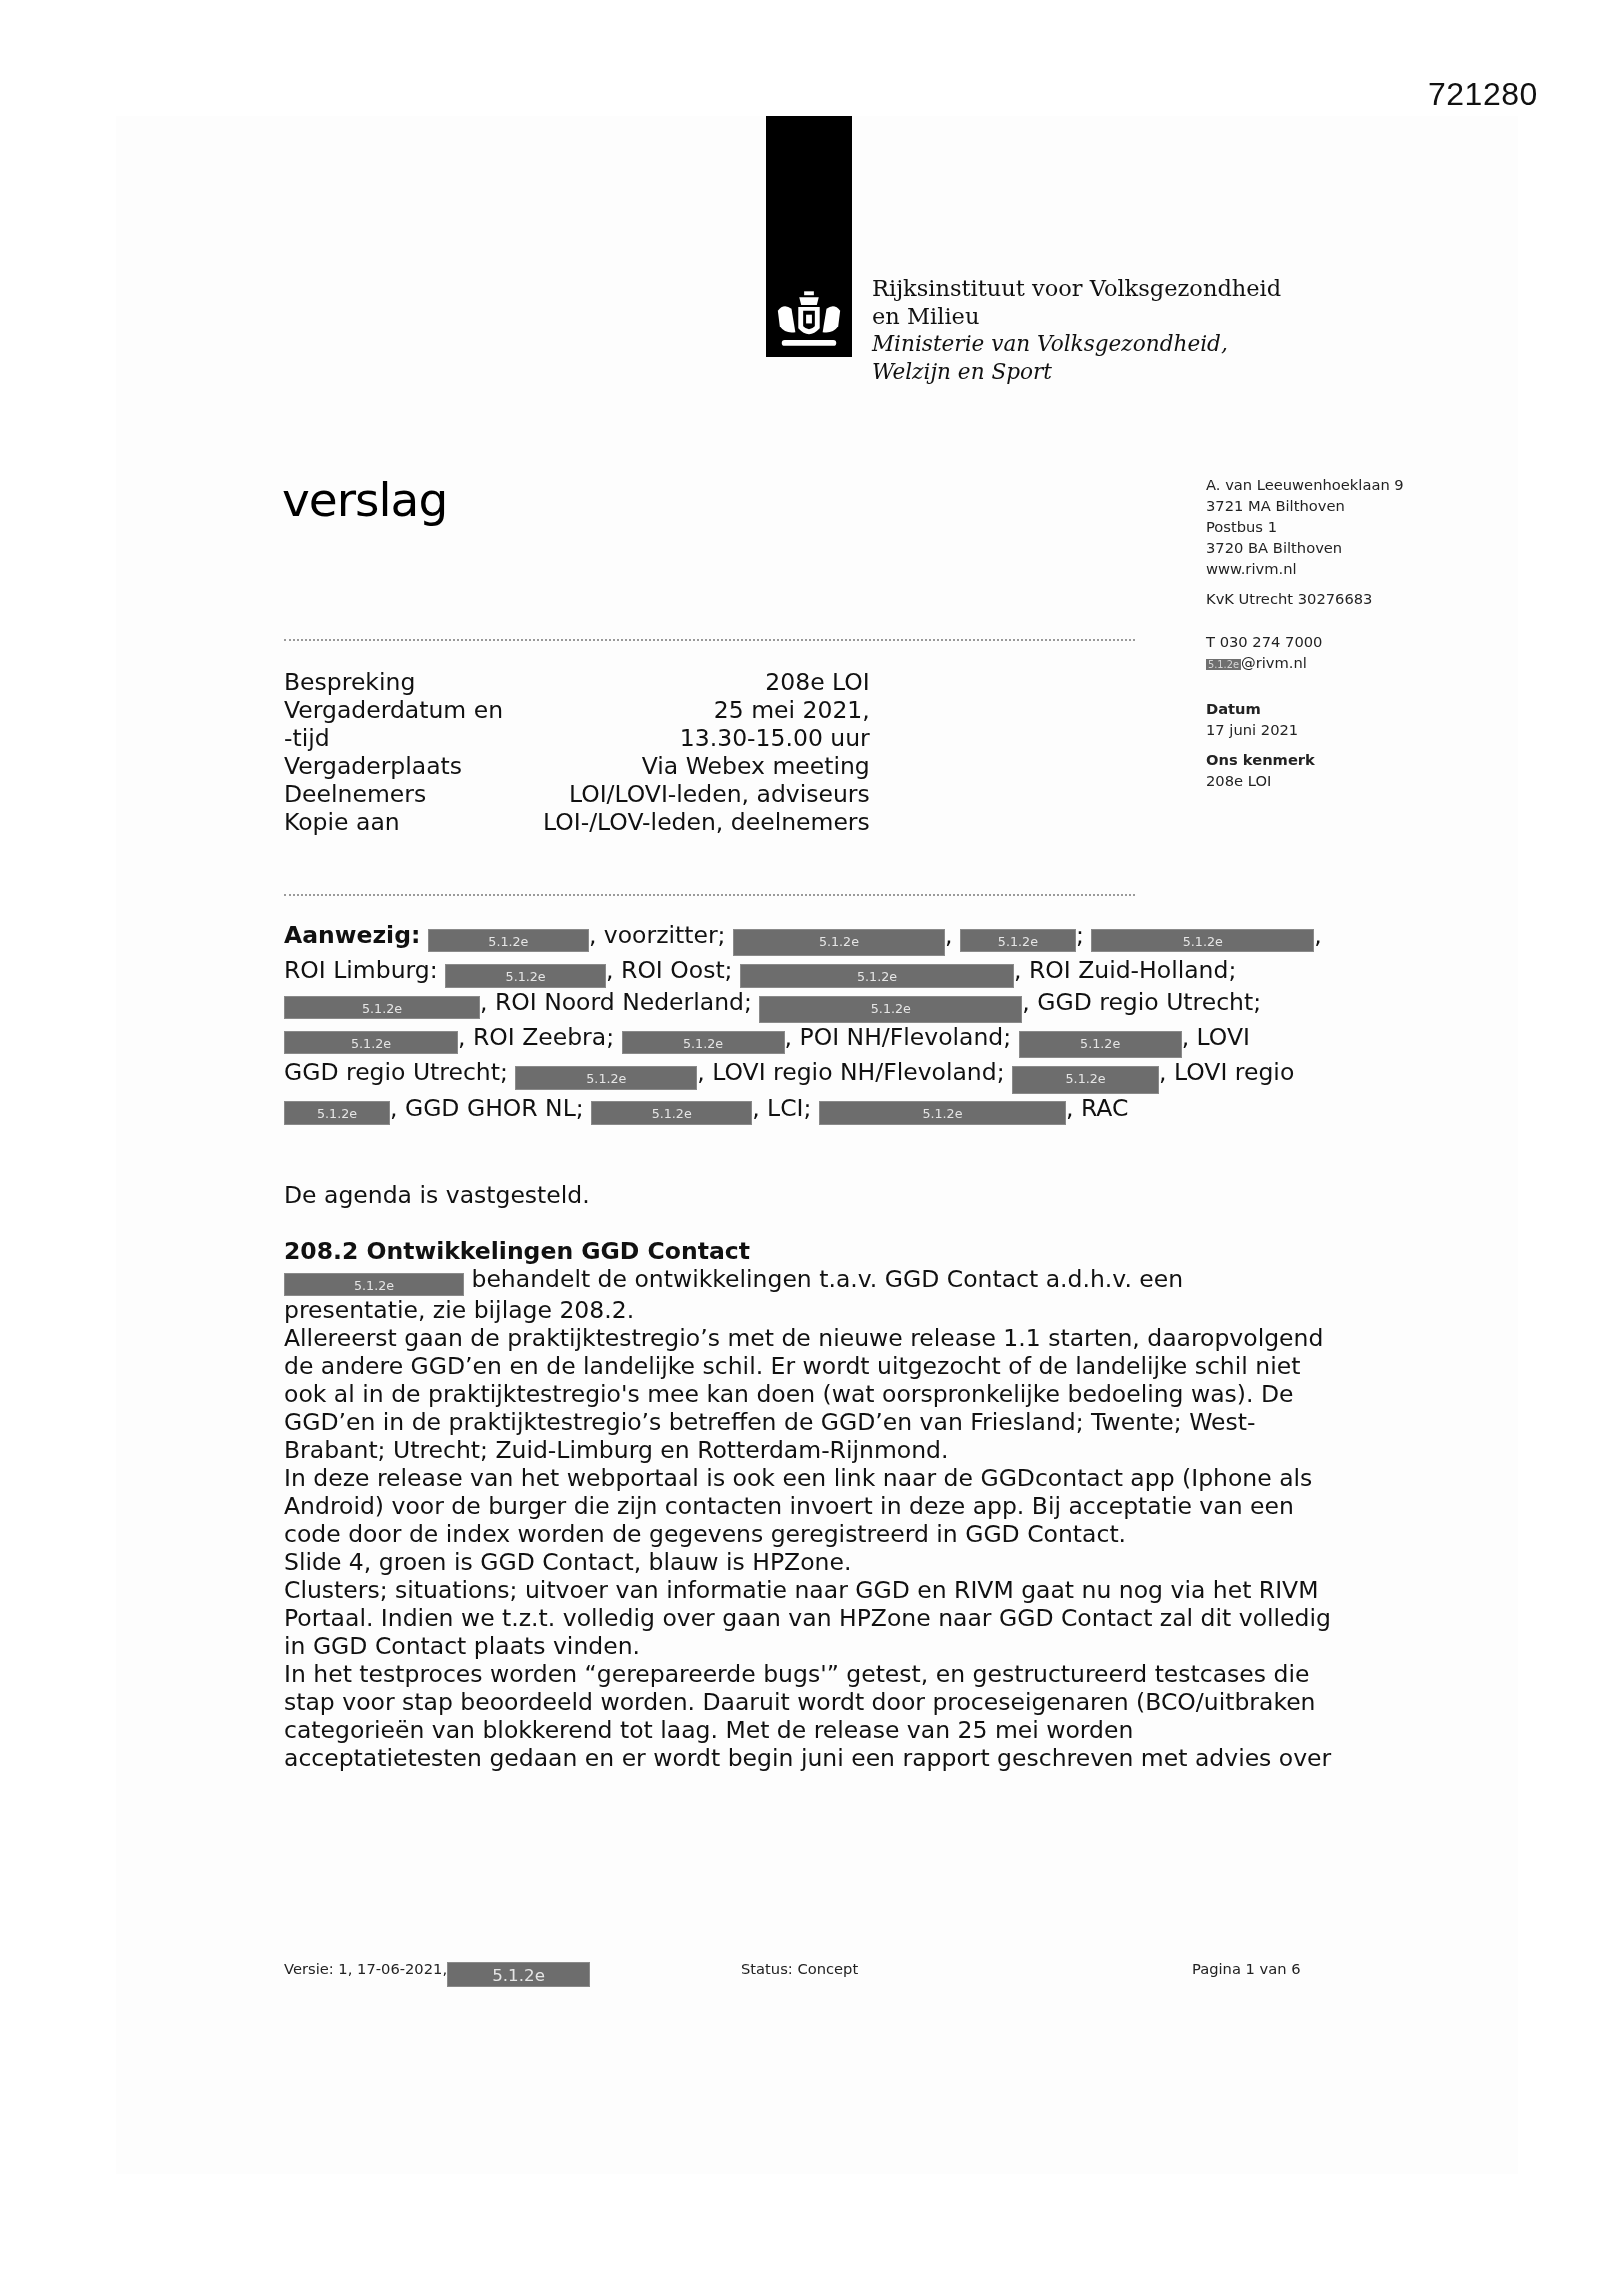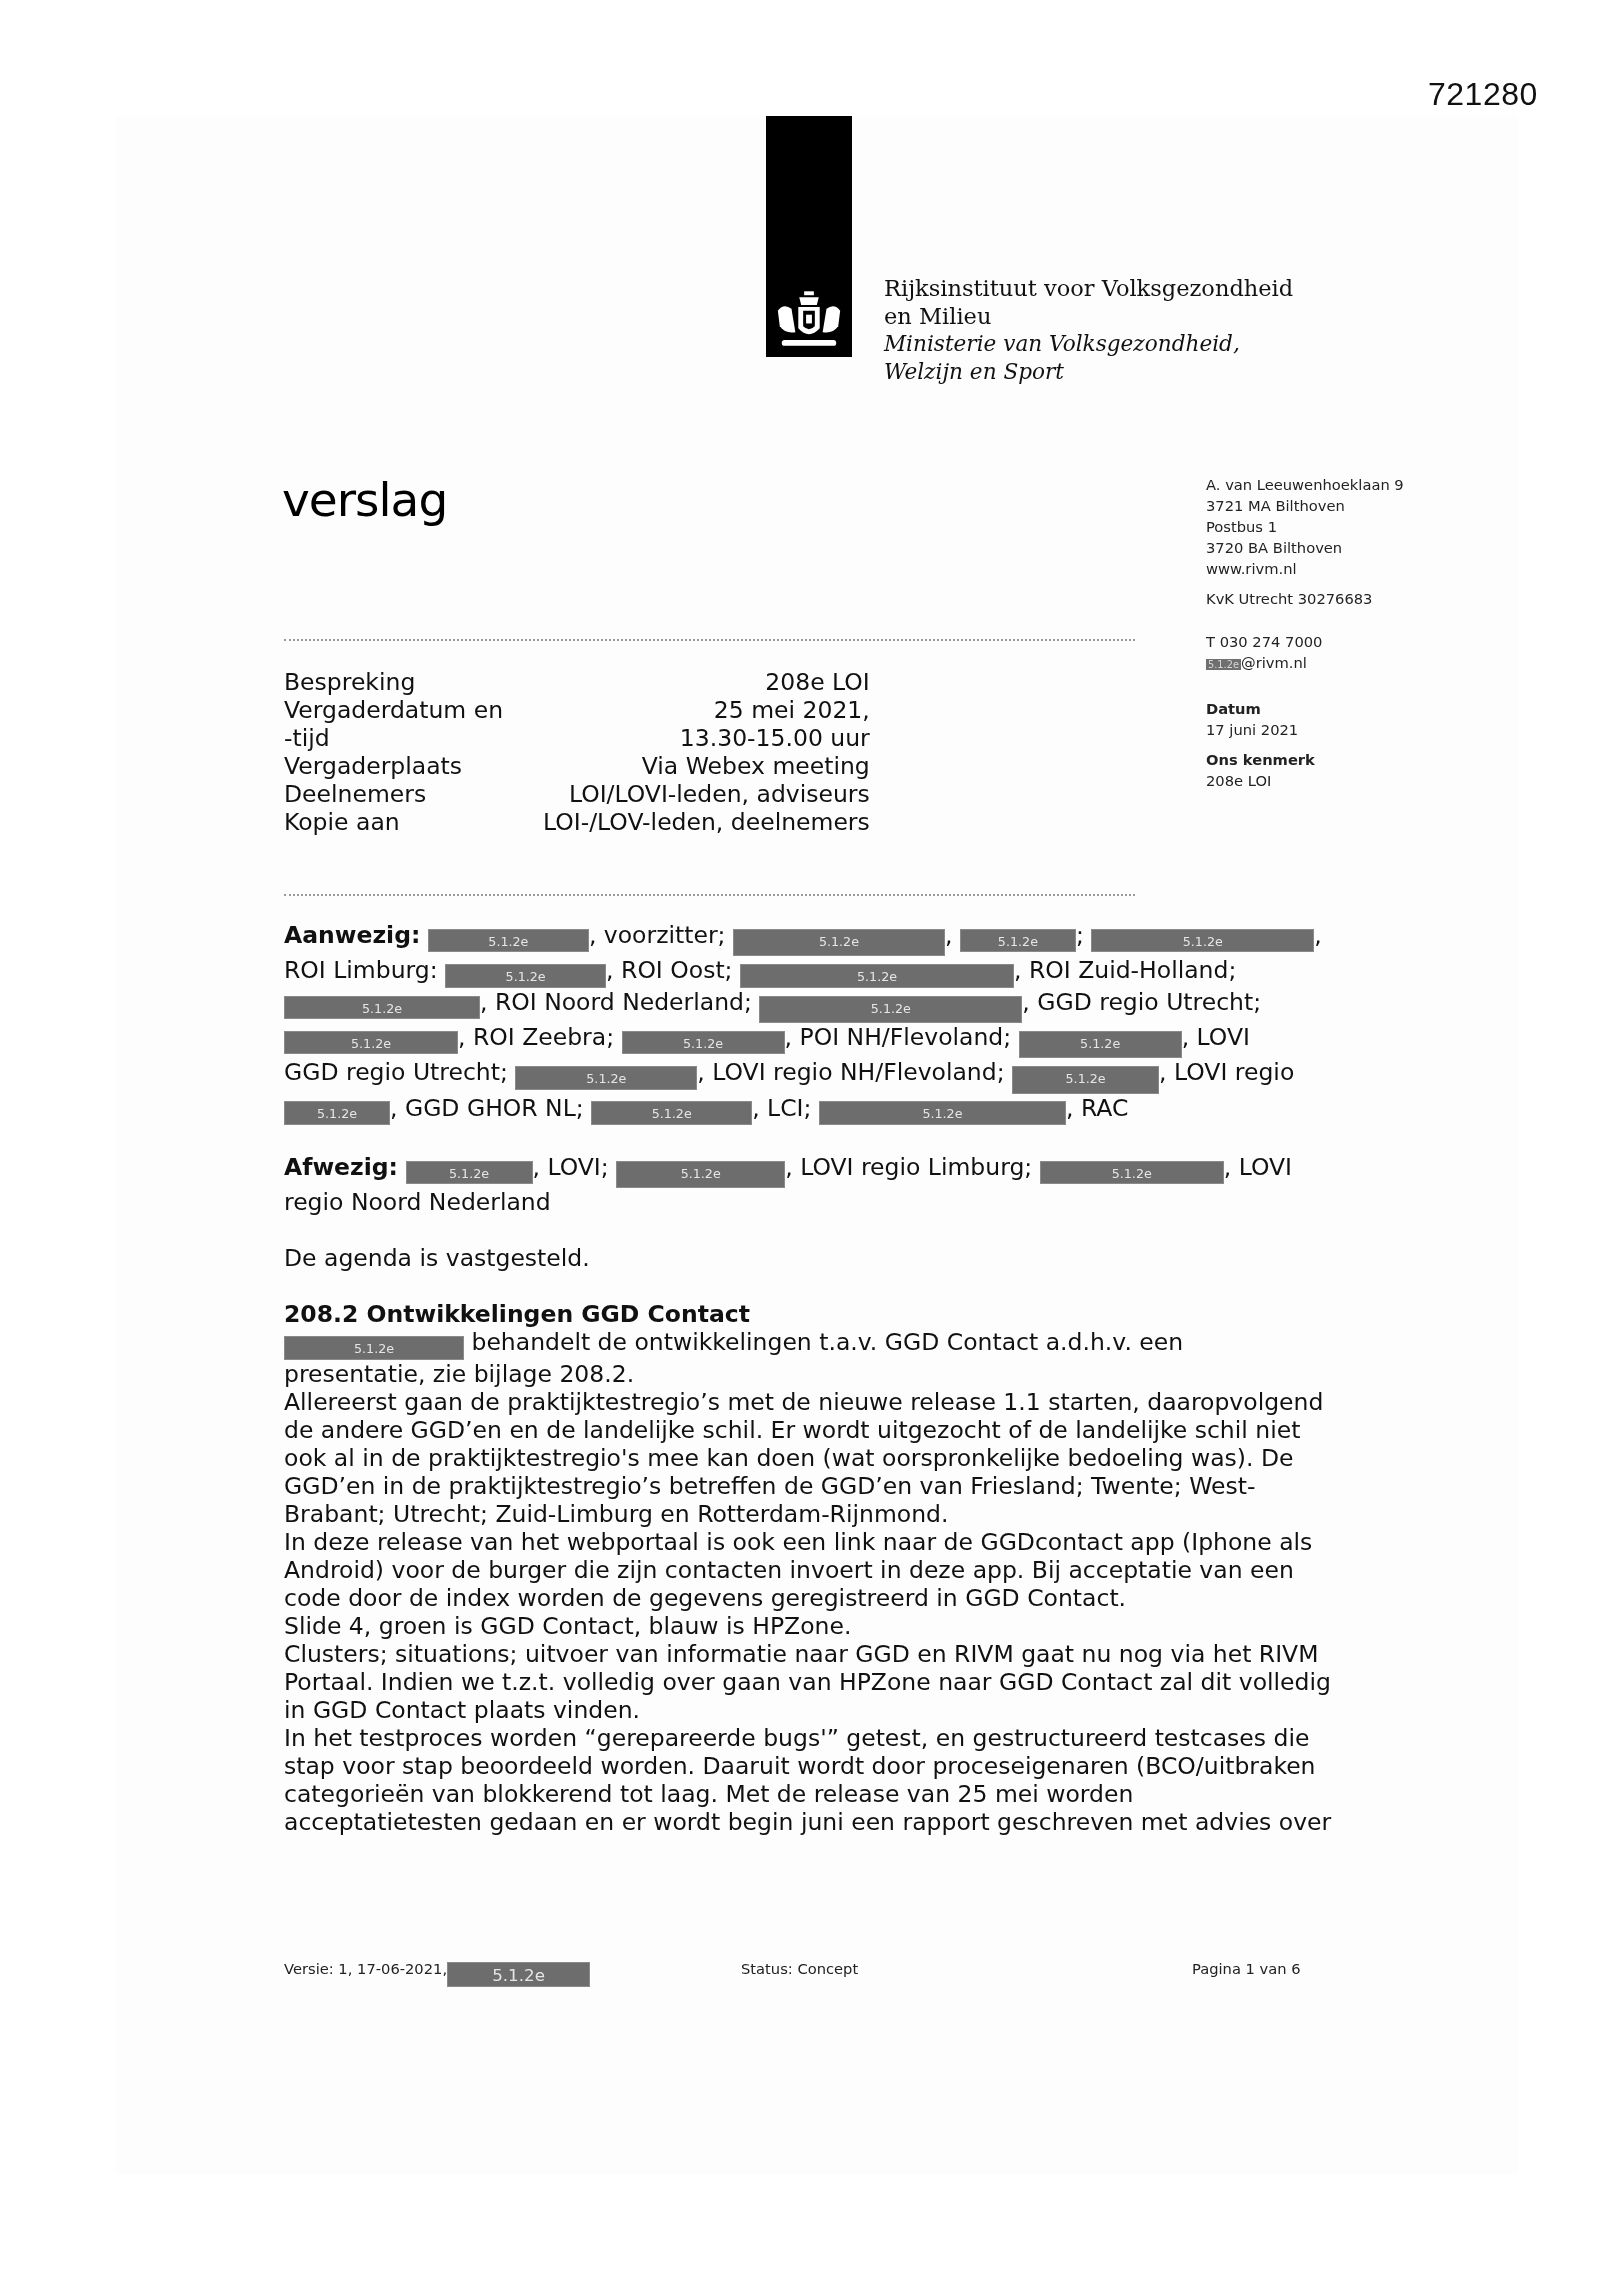--- a/index.html
+++ b/index.html
@@ -3,21 +3,21 @@
   <meta charset="utf-8">
   <style>
     html, body { margin: 0; padding: 0; background: #ffffff; }
     body { width: 1621px; height: 2292px; position: relative; overflow: hidden; font-family: "DejaVu Sans", sans-serif; color: #111; }
     .page-shade { position: absolute; left: 116px; top: 116px; width: 1402px; height: 2058px; background: #fdfdfd; }
     .doc-id { position: absolute; left: 1428px; top: 76px; font-family: "Liberation Sans", sans-serif; font-size: 32px; color: #111; letter-spacing: 0.5px; }
 
     .logo-bar { position: absolute; left: 766px; top: 116px; width: 86px; height: 241px; background: #000; }
     .logo-crest { position: absolute; left: 5.9px; top: 173px; width: 74px; height: 65px; }
     .org-block { position: absolute; left: 872px; top: 274px; font-family: "DejaVu Serif", serif; color: #111; line-height: 28px; }
-    .org-line { font-size: 22.5px; white-space: nowrap; margin-left: 12px; }
+    .org-line { font-size: 22.5px; white-space: nowrap; }
     .org-line.italic { font-style: italic; font-size: 21.6px; }
 
     .title { position: absolute; left: 282px; top: 461px; font-family: "DejaVu Sans", sans-serif; font-size: 47px; color: #000; letter-spacing: -1px; line-height: 78px; }
 
     .sidebar { position: absolute; left: 1206px; top: 474px; font-family: "DejaVu Sans", sans-serif; font-size: 14.7px; line-height: 21px; color: #222; }
     .sidebar .gap { height: 8.8px; }
     .sidebar .gap-lg { height: 22.5px; }
     .sidebar .bold { font-weight: bold; }
     .redact-inline { background: #6f6f6f; color: #d8d8d8; font-size: 9.8px; padding: 0 2px; }
 
@@ -127,24 +127,20 @@
     <div><span class="heading">Aanwezig:</span> <span class="r" style="width:161px">5.1.2e</span><span>, voorzitter; </span><span class="r" style="width:212px;height:27.4px">5.1.2e</span><span>, </span><span class="r" style="width:116px">5.1.2e</span><span>; </span><span class="r" style="width:223px">5.1.2e</span><span>,</span></div>
     <div><span>ROI Limburg: </span><span class="r" style="width:161px">5.1.2e</span><span>, ROI Oost; </span><span class="r" style="width:274px">5.1.2e</span><span>, ROI Zuid-Holland;</span></div>
     <div><span class="r" style="width:196px">5.1.2e</span><span>, ROI Noord Nederland; </span><span class="r" style="width:263px;height:27.4px">5.1.2e</span><span>, GGD regio Utrecht;</span></div>
     <div><span class="r" style="width:174px">5.1.2e</span><span>, ROI Zeebra; </span><span class="r" style="width:163px">5.1.2e</span><span>, POI NH/Flevoland; </span><span class="r" style="width:163px;height:27.4px">5.1.2e</span><span>, LOVI</span></div>
     <div><span>GGD regio Utrecht; </span><span class="r" style="width:182px">5.1.2e</span><span>, LOVI regio NH/Flevoland; </span><span class="r" style="width:147px;height:27.4px">5.1.2e</span><span>, LOVI regio</span></div>
     <div><span class="r" style="width:106px">5.1.2e</span><span>, GGD GHOR NL; </span><span class="r" style="width:161px">5.1.2e</span><span>, LCI; </span><span class="r" style="width:247px">5.1.2e</span><span>, RAC</span></div>
   </div>
 
   <div class="spacer"></div>
 
-  <div class="para">
-    <div><span class="heading">Afwezig:</span> <span class="r" style="width:127px">5.1.2e</span><span>, LOVI; </span><span class="r" style="width:169px;height:27.4px">5.1.2e</span><span>, LOVI regio Limburg; </span><span class="r" style="width:184px">5.1.2e</span><span>, LOVI</span></div>
-    <div>regio Noord Nederland</div>
-  </div>
 
   <div class="spacer"></div>
 
   <div class="para">
     <div>De agenda is vastgesteld.</div>
   </div>
 
   <div class="spacer"></div>
 
   <div class="para">

